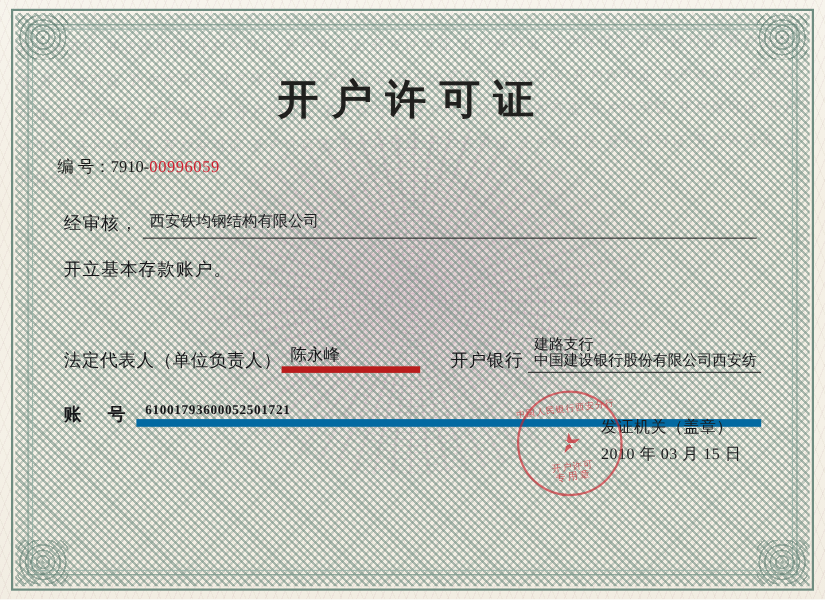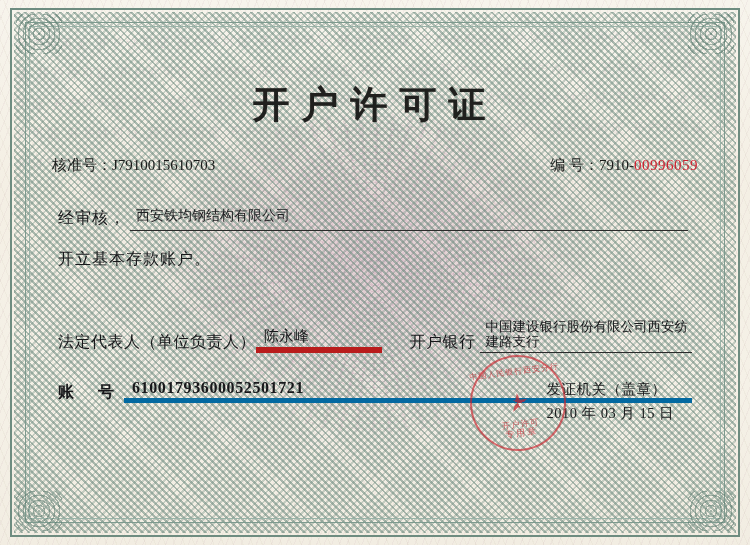--- a/index.html
+++ b/index.html
@@ -118,21 +118,21 @@
     left: 40px; top: 36px; right: 40px; bottom: 36px;
   }
 
   .title {
     text-align: center;
     font-family: "DejaVu Serif", serif;
     font-weight: bold;
     font-size: 37px;
     letter-spacing: 12px;
     color: #20201e;
-    margin-top: 44px;
+    margin-top: 30px;
     text-shadow: 0 0 1px rgba(0,0,0,.35);
   }
 
   .row-codes {
     display: flex;
     justify-content: space-between;
     align-items: baseline;
     margin-top: 26px;
     padding: 0 12px;
     font-size: 15px;
@@ -223,25 +223,25 @@
   .row-acct {
     display: flex;
     align-items: flex-end;
     font-size: 16px;
     margin-top: 26px;
     font-weight: bold;
   }
   .acct-label { white-space: nowrap; letter-spacing: 4px; }
   .acct-value {
     flex: 1 1 auto;
-    border-bottom: 5px solid #0369a1;
+    border-bottom: 7px solid #0369a1;
     margin-left: 6px;
     padding: 0 6px 1px 8px;
     font-family: "Liberation Serif", serif;
-    font-size: 16px;
+    font-size: 12px;
     letter-spacing: .6px;
   }
 
   
   .issuer {
     position: absolute;
     right: 36px;
     bottom: 84px;
     text-align: left;
     font-size: 14.5px;
@@ -313,44 +313,41 @@
   <div class="corner tl"></div>
   <div class="corner tr"></div>
   <div class="corner bl"></div>
   <div class="corner br"></div>
 
   <div class="content">
 
     <div class="title">开户许可证</div>
 
     <div class="row-codes">
-      <div class="code-left">
-        <span>核准号：</span><span>J7910015610703</span>
-      </div>
       <div class="code-right">
         <span>编 号：</span><span>7910-</span><span class="num-red">00996059</span>
       </div>
     </div>
 
     <div class="body">
 
       <div class="line">
         <span class="lbl">经审核，</span>
         <span class="fill handwrite">西安铁均钢结构有限公司</span>
       </div>
 
       <div class="line2">开立基本存款账户。</div>
 
       <div class="row-rep">
         <span class="rep-label">法定代表人（单位负责人）</span>
         <span class="rep-value">陈永峰</span>
         <span class="bank-label">开户银行</span>
         <span class="bank-value">
+          <span>建路支行</span>
           <span>中国建设银行股份有限公司西安纺</span>
-          <span>建路支行</span>
         </span>
       </div>
 
       <div class="row-acct">
         <span class="acct-label">账　号</span>
         <span class="acct-value">61001793600052501721</span>
       </div>
 
     </div>
 

